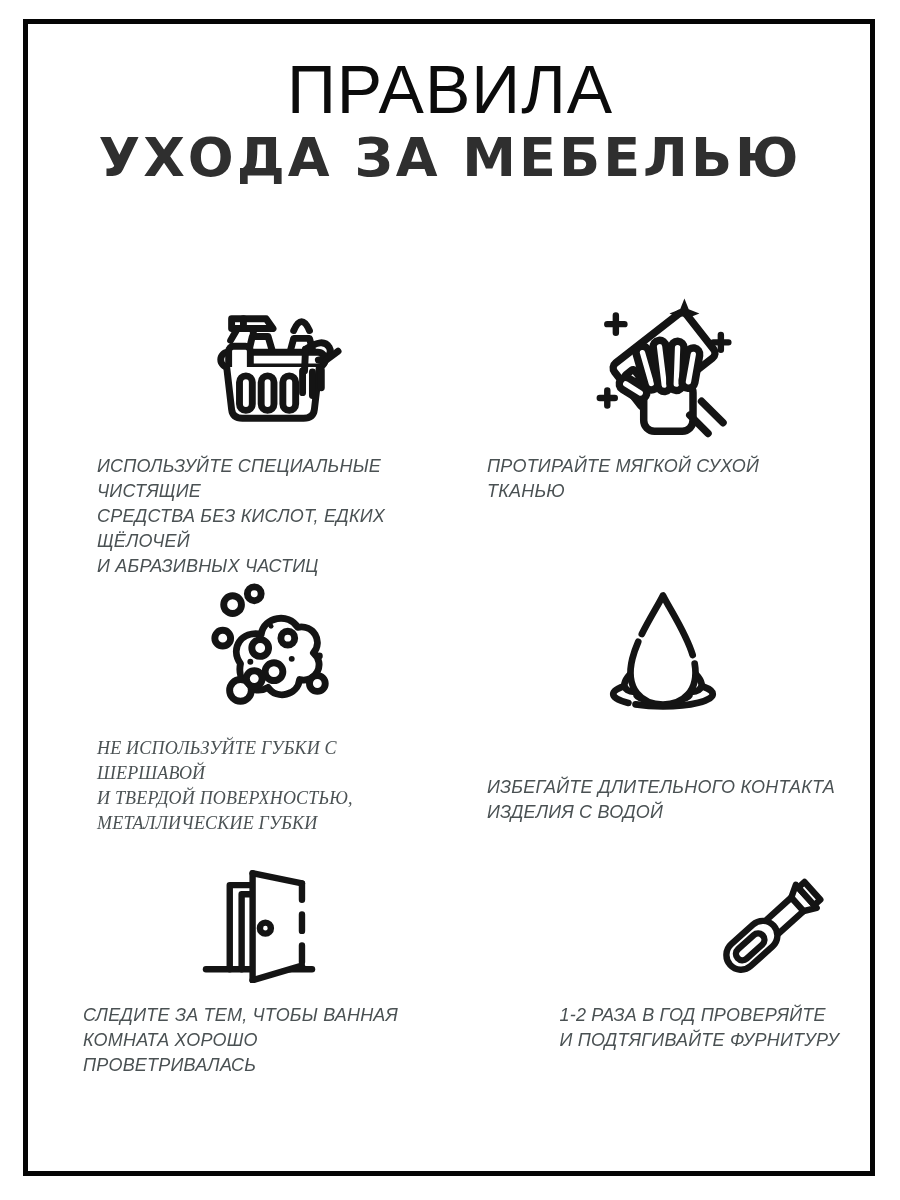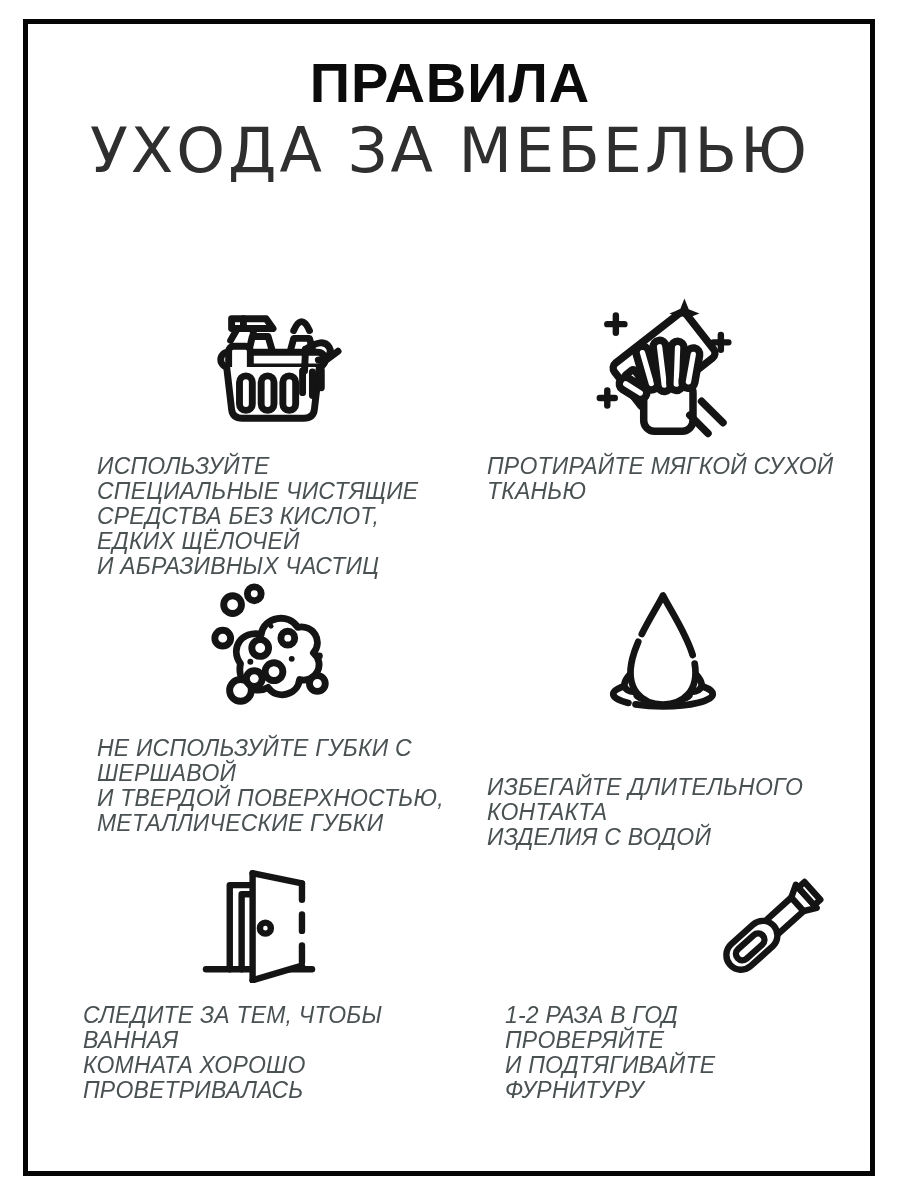--- a/index.html
+++ b/index.html
@@ -25,61 +25,61 @@
     width:852px;height:1157px;
     border:5px solid var(--border);
     pointer-events:none;
   }
   .header{
     position:absolute;
     left:0;top:55px;width:900px;
     text-align:center;
   }
   .title{
-    font-size:56px;
-    font-weight:700;
+    font-size:68px;
+    font-weight:400;
     letter-spacing:1px;
     line-height:1;
     color:var(--title);
   }
   .subtitle{
     margin-top:4px;
     font-family:"DejaVu Sans","Liberation Sans",sans-serif;
-    font-size:62px;
-    font-weight:400;
+    font-size:54px;
+    font-weight:700;
     letter-spacing:3px;
     line-height:1.15;
     color:var(--subtitle);
   }
   .cell{
     position:absolute;
     width:352px;
     display:flex;
     flex-direction:column;
   }
   .icon-box{
     height:158px;
     display:flex;
     align-items:center;
     justify-content:center;
   }
   .cell--r3 .icon-box{height:152px;}
   .caption{
     margin-top:8px;
-    font-size:23px;
+    font-size:18px;
     line-height:25px;
     font-style:italic;
     color:var(--caption);
     letter-spacing:0.2px;
     white-space:pre-line;
   }
   .cell--indent .caption{padding-left:18px;}
   .c1{left:97px;top:288px;}
   .c2{left:487px;top:288px;justify-content:space-between;}
-  .c3{left:97px;top:570px;}
+  .c3{left:97px;top:570px;font-family:Liberation Serif, serif;}
   .c4{left:487px;top:570px;gap:39px;}
   .c5{left:83px;top:843px;}
   .c6{left:487px;top:843px;align-items:flex-end;}
   svg.icon{stroke:var(--ink);fill:none;stroke-width:7;stroke-linecap:round;stroke-linejoin:round;}
   svg.icon .fillw{fill:#fff;}
   svg.icon .solid{fill:var(--ink);stroke:none;}
   svg.icon .thin{stroke-width:6;}
 </style>
 </head>
 <body>

